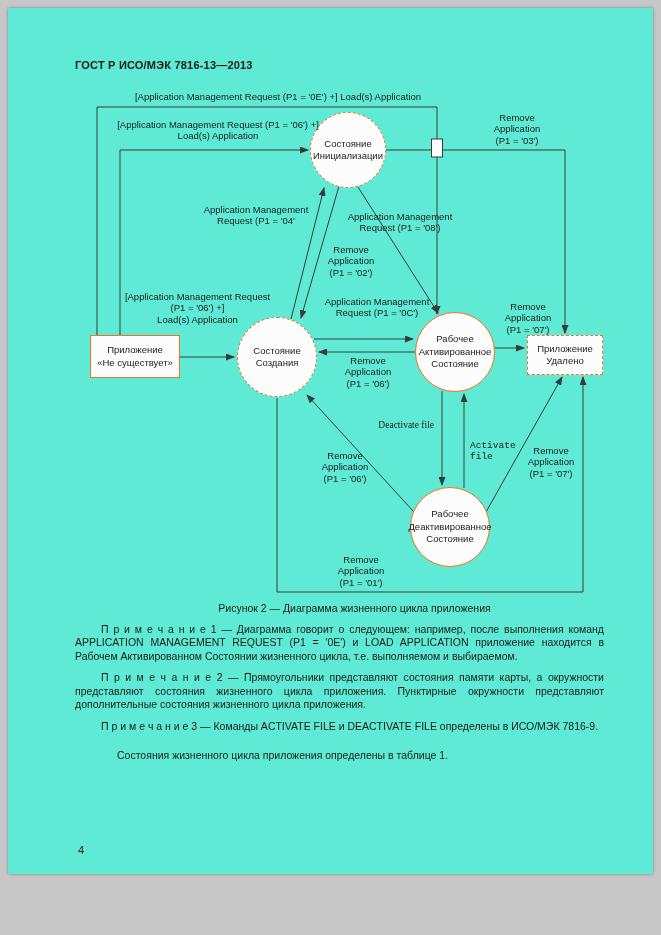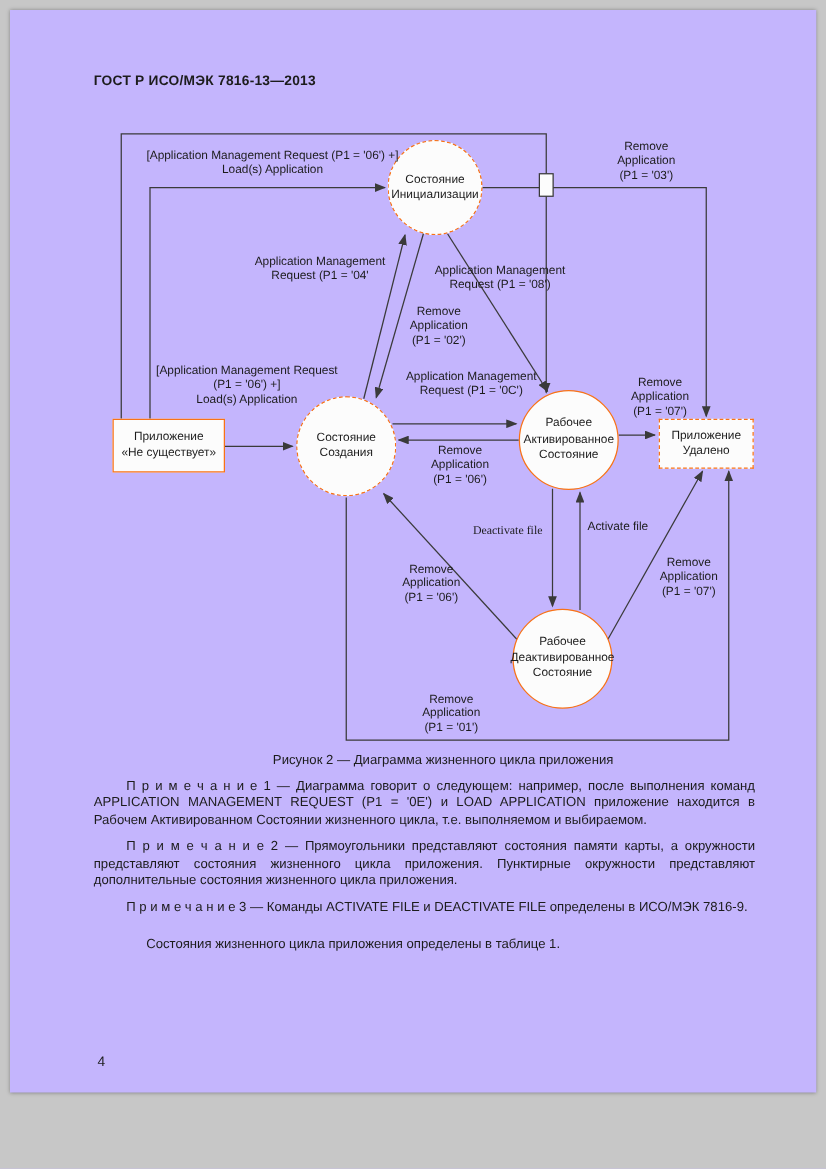--- a/index.html
+++ b/index.html
@@ -1,19 +1,19 @@
 <!DOCTYPE html>
 <html><head>
 <meta charset="utf-8">
 <style>
   html,body{margin:0;padding:0;}
   body{width:661px;height:935px;background:#c7c7c7;position:relative;
        font-family:"Liberation Sans",sans-serif;color:#1c1c1c;}
   .page{position:absolute;left:8px;top:8px;width:645px;height:866px;
-        background:#c4b5fd;box-shadow:0 0 3px rgba(0,0,0,.35);}
+        background:#5eead4;box-shadow:0 0 3px rgba(0,0,0,.35);}
   .header{position:absolute;left:67px;top:51px;font-size:11px;font-weight:bold;letter-spacing:.2px;}
   .diagram{position:absolute;left:0;top:0;width:645px;height:610px;}
   .connectors{position:absolute;left:0;top:0;}
   .state{position:absolute;box-sizing:border-box;background:#fcfcfc;border:1px solid #f97316;
          display:flex;align-items:center;justify-content:center;text-align:center;
          white-space:pre-line;font-size:9.5px;line-height:1.3;}
   .circle{border-radius:50%;}
   .dashed{border-style:dashed;}
   .lbl{position:absolute;font-size:9.5px;line-height:1.2;white-space:pre-line;text-align:center;}
   .lbl.right{text-align:right;}
@@ -68,20 +68,21 @@
 Активированное
 Состояние</div>
     <div class="state circle" style="left:402px;top:479px;width:80px;height:80px;">Рабочее
 Деактивированное
 Состояние</div>
     <div class="state" style="left:82px;top:327px;width:90px;height:43px;">Приложение
 «Не существует»</div>
     <div class="state dashed" style="left:519px;top:327px;width:76px;height:40px;">Приложение
 Удалено</div>
 
+    <div class="lbl" style="left:100px;top:83px;width:340px;">[Application Management Request (P1 = '0E') +] Load(s) Application</div>
     <div class="lbl" style="left:105px;top:111px;width:210px;text-align:center;">[Application Management Request (P1 = '06') +]
 Load(s) Application</div>
     <div class="lbl" style="left:470px;top:104px;width:78px;">Remove
 Application
 (P1 = '03')</div>
     <div class="lbl" style="left:182px;top:196px;width:132px;">Application Management
 Request (P1 = '04'</div>
     <div class="lbl" style="left:331px;top:203px;width:122px;">Application Management
 Request (P1 = '08')</div>
     <div class="lbl" style="left:312px;top:236px;width:62px;">Remove
@@ -92,21 +93,21 @@
 Load(s) Application</div>
     <div class="lbl" style="left:304px;top:288px;width:130px;">Application Management
 Request (P1 = '0C')</div>
     <div class="lbl" style="left:488px;top:293px;width:64px;">Remove
 Application
 (P1 = '07')</div>
     <div class="lbl" style="left:329px;top:347px;width:62px;">Remove
 Application
 (P1 = '06')</div>
     <div class="lbl right" style="left:350px;top:412px;width:76px;font-family:Liberation Serif, serif;">Deactivate file</div>
-    <div class="lbl left" style="left:462px;top:408px;width:60px;">Activate file</div>
+    <div class="lbl left" style="left:462px;top:432px;width:60px;font-family:Liberation Mono, monospace;">Activate file</div>
     <div class="lbl" style="left:306px;top:442px;width:62px;">Remove
 Application
 (P1 = '06')</div>
     <div class="lbl" style="left:512px;top:437px;width:62px;">Remove
 Application
 (P1 = '07')</div>
     <div class="lbl" style="left:322px;top:546px;width:62px;">Remove
 Application
 (P1 = '01')</div>
   </div>

